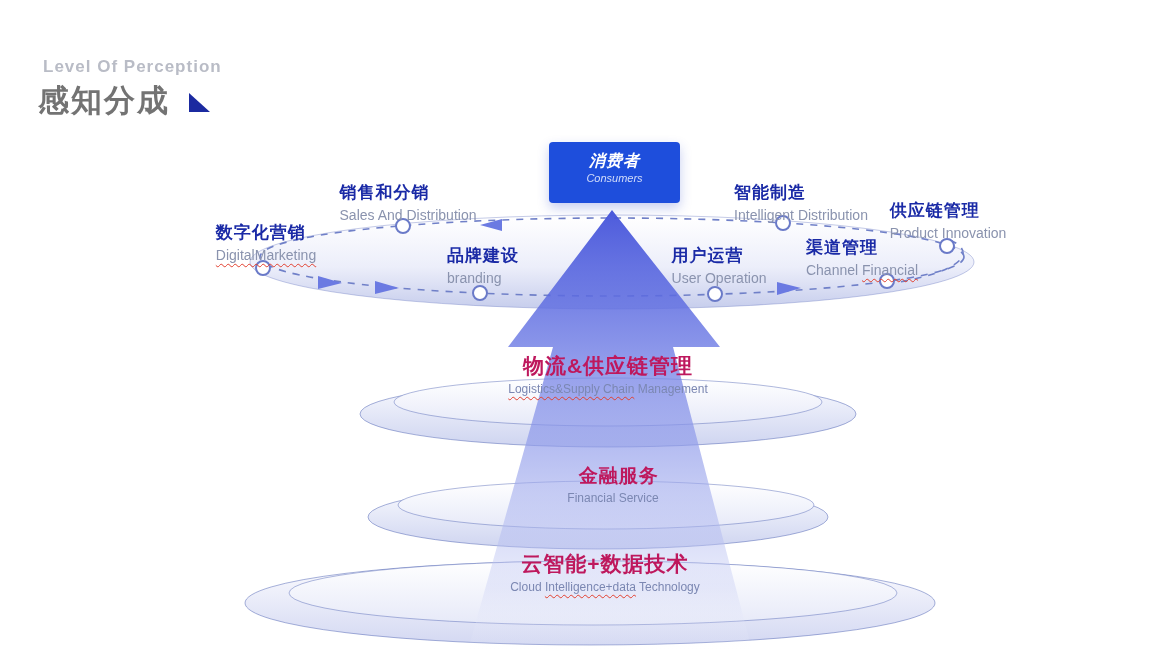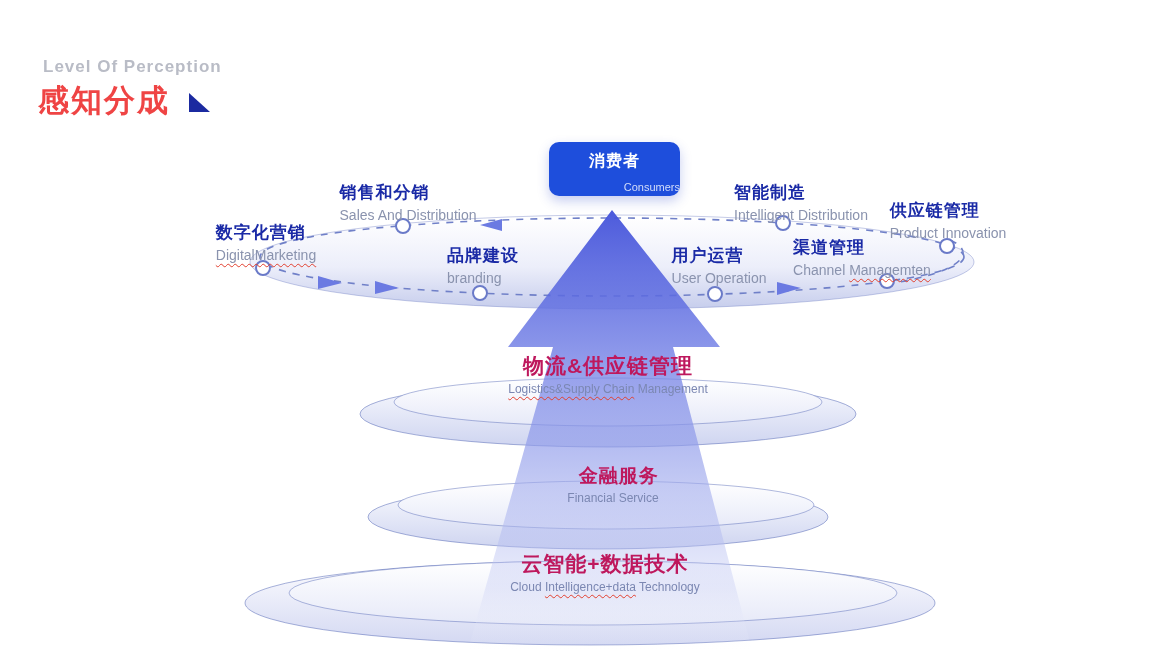--- a/index.html
+++ b/index.html
@@ -6,34 +6,34 @@
   #canvas{
     position:relative;width:1162px;height:665px;background:#ffffff;overflow:hidden;
     font-family:"Liberation Sans","DejaVu Sans",sans-serif;
   }
   
   .eyebrow{
     position:absolute;left:43px;top:57px;font-size:17px;letter-spacing:1px;
     color:#b9bcc6;font-weight:bold;
   }
   .page-title{
-    position:absolute;left:38px;top:80px;font-size:31px;font-weight:bold;color:#ef4444;
+    position:absolute;left:38px;top:80px;font-size:31px;font-weight:bold;color:#737373;
     letter-spacing:2px;
   }
   .title-tri{
     position:absolute;left:189px;top:93px;width:21px;height:19px;background:#1b2aa0;
     clip-path:polygon(0 0,100% 100%,0 100%);
   }
   
   .consumer-box{
-    position:absolute;left:549px;top:142px;width:131px;height:54px;background:#1e4edc;
-    border-radius:10px;z-index:3;text-align:center;box-shadow:0 5px 12px rgba(30,60,200,.25);
+    position:absolute;left:549px;top:142px;width:131px;height:61px;background:#1e4edc;
+    border-radius:4px;z-index:3;text-align:center;box-shadow:0 5px 12px rgba(30,60,200,.25);font-style:italic;
   }
   .consumer-box .zh{color:#ffffff;font-weight:bold;font-size:16px;margin-top:9px;letter-spacing:1px;}
-  .consumer-box .en{color:#d3ddfa;font-size:11px;margin-top:9px;text-align:right;}
+  .consumer-box .en{color:#d3ddfa;font-size:11px;margin-top:0;}
   
   .graphic{position:absolute;left:0;top:0;z-index:1;}
   
   .ring-label{position:absolute;transform:translateX(-50%);text-align:left;z-index:2;white-space:nowrap;}
   .ring-label .zh{font-size:17px;font-weight:bold;color:#1a2aa6;letter-spacing:1px;}
   .ring-label .en{font-size:14px;color:#8a93ae;margin-top:3px;}
   .layer-label{position:absolute;transform:translateX(-50%);text-align:center;z-index:2;white-space:nowrap;}
   .layer-label .zh{font-weight:bold;color:#be185d;letter-spacing:1px;}
   .layer-label .en{font-size:12px;color:#7b87b2;margin-top:2px;}
   .zh-l{font-size:21px;} .zh-m{font-size:19px;text-align:right;}
@@ -134,21 +134,21 @@
   <div class="ring-label" style="left:719px;top:244px">
     <div class="zh">用户运营</div>
     <div class="en"><span>User Operation</span><span class="sp"></span><span></span></div>
   </div>
   <div class="ring-label" style="left:801px;top:181px">
     <div class="zh">智能制造</div>
     <div class="en"><span>Intelligent Distribution</span><span class="sp"></span><span></span></div>
   </div>
   <div class="ring-label" style="left:862px;top:236px">
     <div class="zh">渠道管理</div>
-    <div class="en"><span>Channel </span><span class="sp">Managemten</span><span></span></div>
+    <div class="en"><span>Channel </span><span class="sp">Financial</span><span></span></div>
   </div>
   <div class="ring-label" style="left:948px;top:199px">
     <div class="zh">供应链管理</div>
     <div class="en"><span>Product Innovation</span><span class="sp"></span><span></span></div>
   </div>
 
   <div class="layer-label" style="left:608px;top:352px">
     <div class="zh zh-l">物流&amp;供应链管理</div>
     <div class="en"><span></span><span class="sp">Logistics&amp;Supply Chain</span><span> Management</span></div>
   </div>

